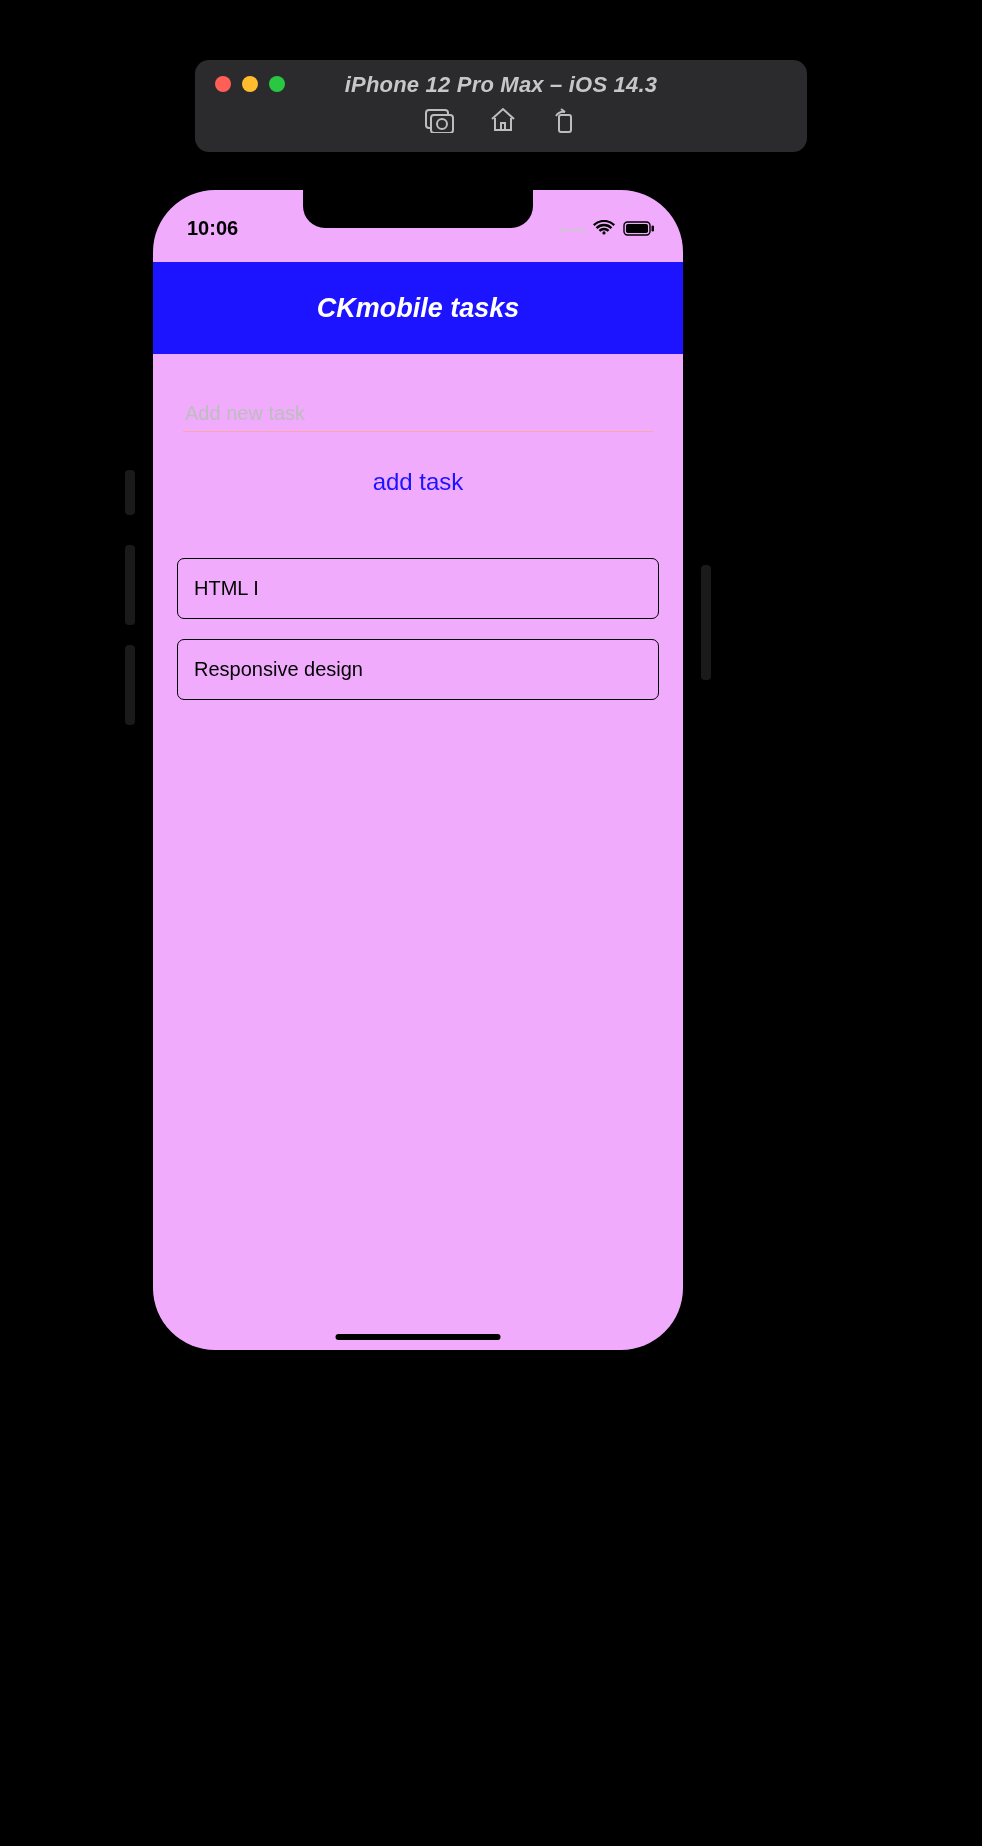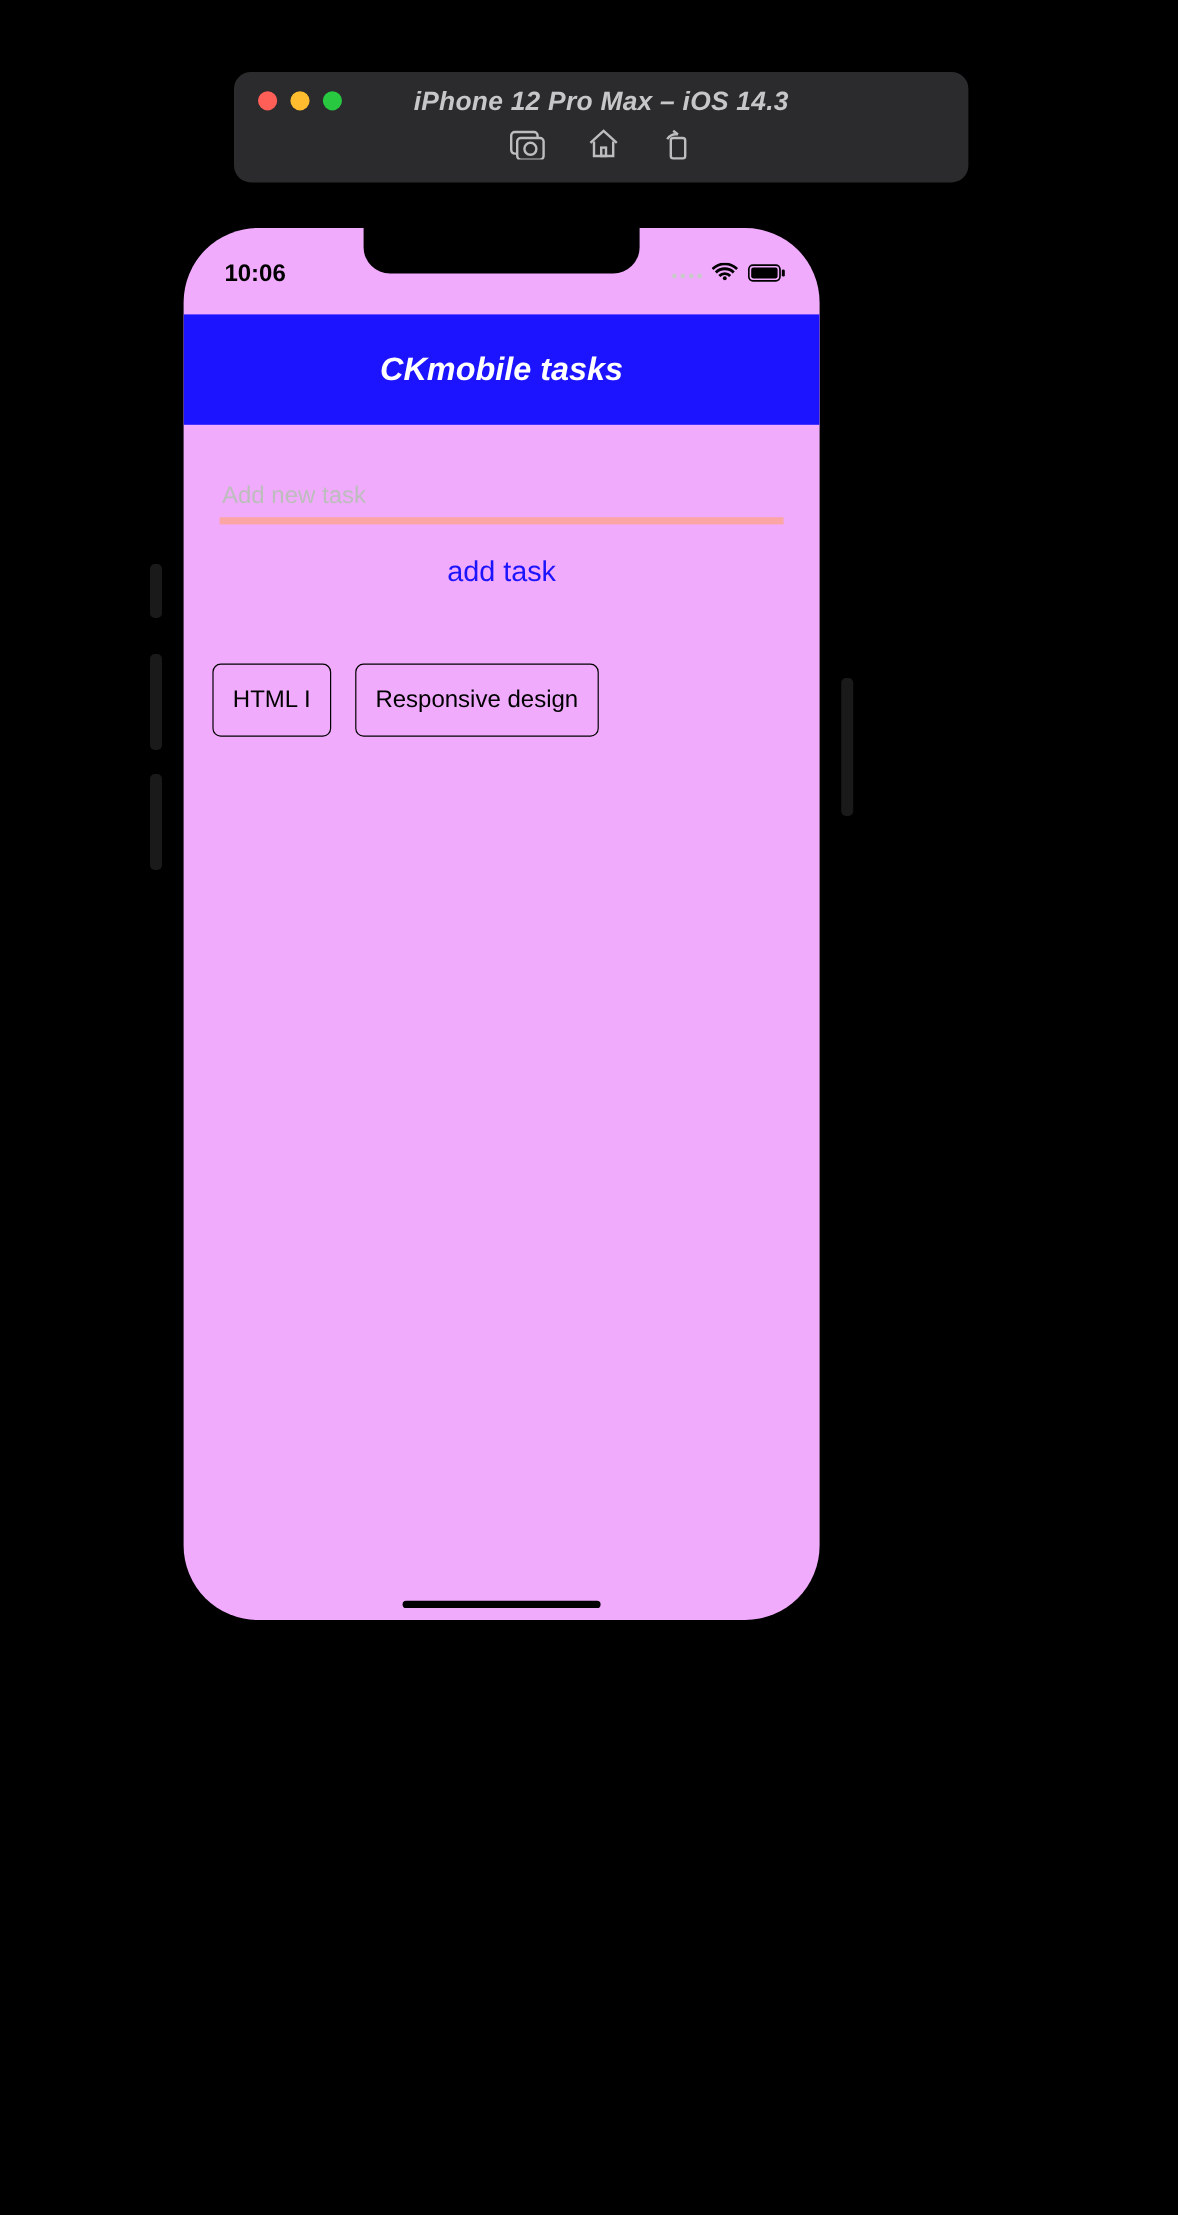--- a/index.html
+++ b/index.html
@@ -134,41 +134,41 @@
     font-size: 27px;
     font-weight: 700;
     font-style: italic;
   }
 
   
   .form-area { padding: 42px 30px 10px 30px; }
   .task-input {
     width: 100%;
     border: none;
-    border-bottom: 6px solid #fca5a5;
+    border-bottom: 1px solid #fca5a5;
     font-size: 20px;
     padding: 6px 2px;
     outline: none;
     color: #000;
     background: transparent;
   }
   .task-input::placeholder { color: #bdbdbd; }
   .add-btn {
     display: block;
-    margin: 26px auto 0 auto;
+    margin: 36px auto 0 auto;
     background: none;
     border: none;
     color: #1d14ff;
     font-size: 24px;
     cursor: pointer;
     font-family: inherit;
   }
 
   
-  .task-list { padding: 52px 24px 0 24px; display:flex; flex-direction:row; gap:20px; }
+  .task-list { padding: 52px 24px 0 24px; display:flex; flex-direction:column; gap:20px;justify-content:flex-end; }
   .task-item {
     border: 1.5px solid #000;
     border-radius: 7px;
     padding: 18px 16px;
     font-size: 20px;
   }
 </style>
 </head>
 <body>
 

